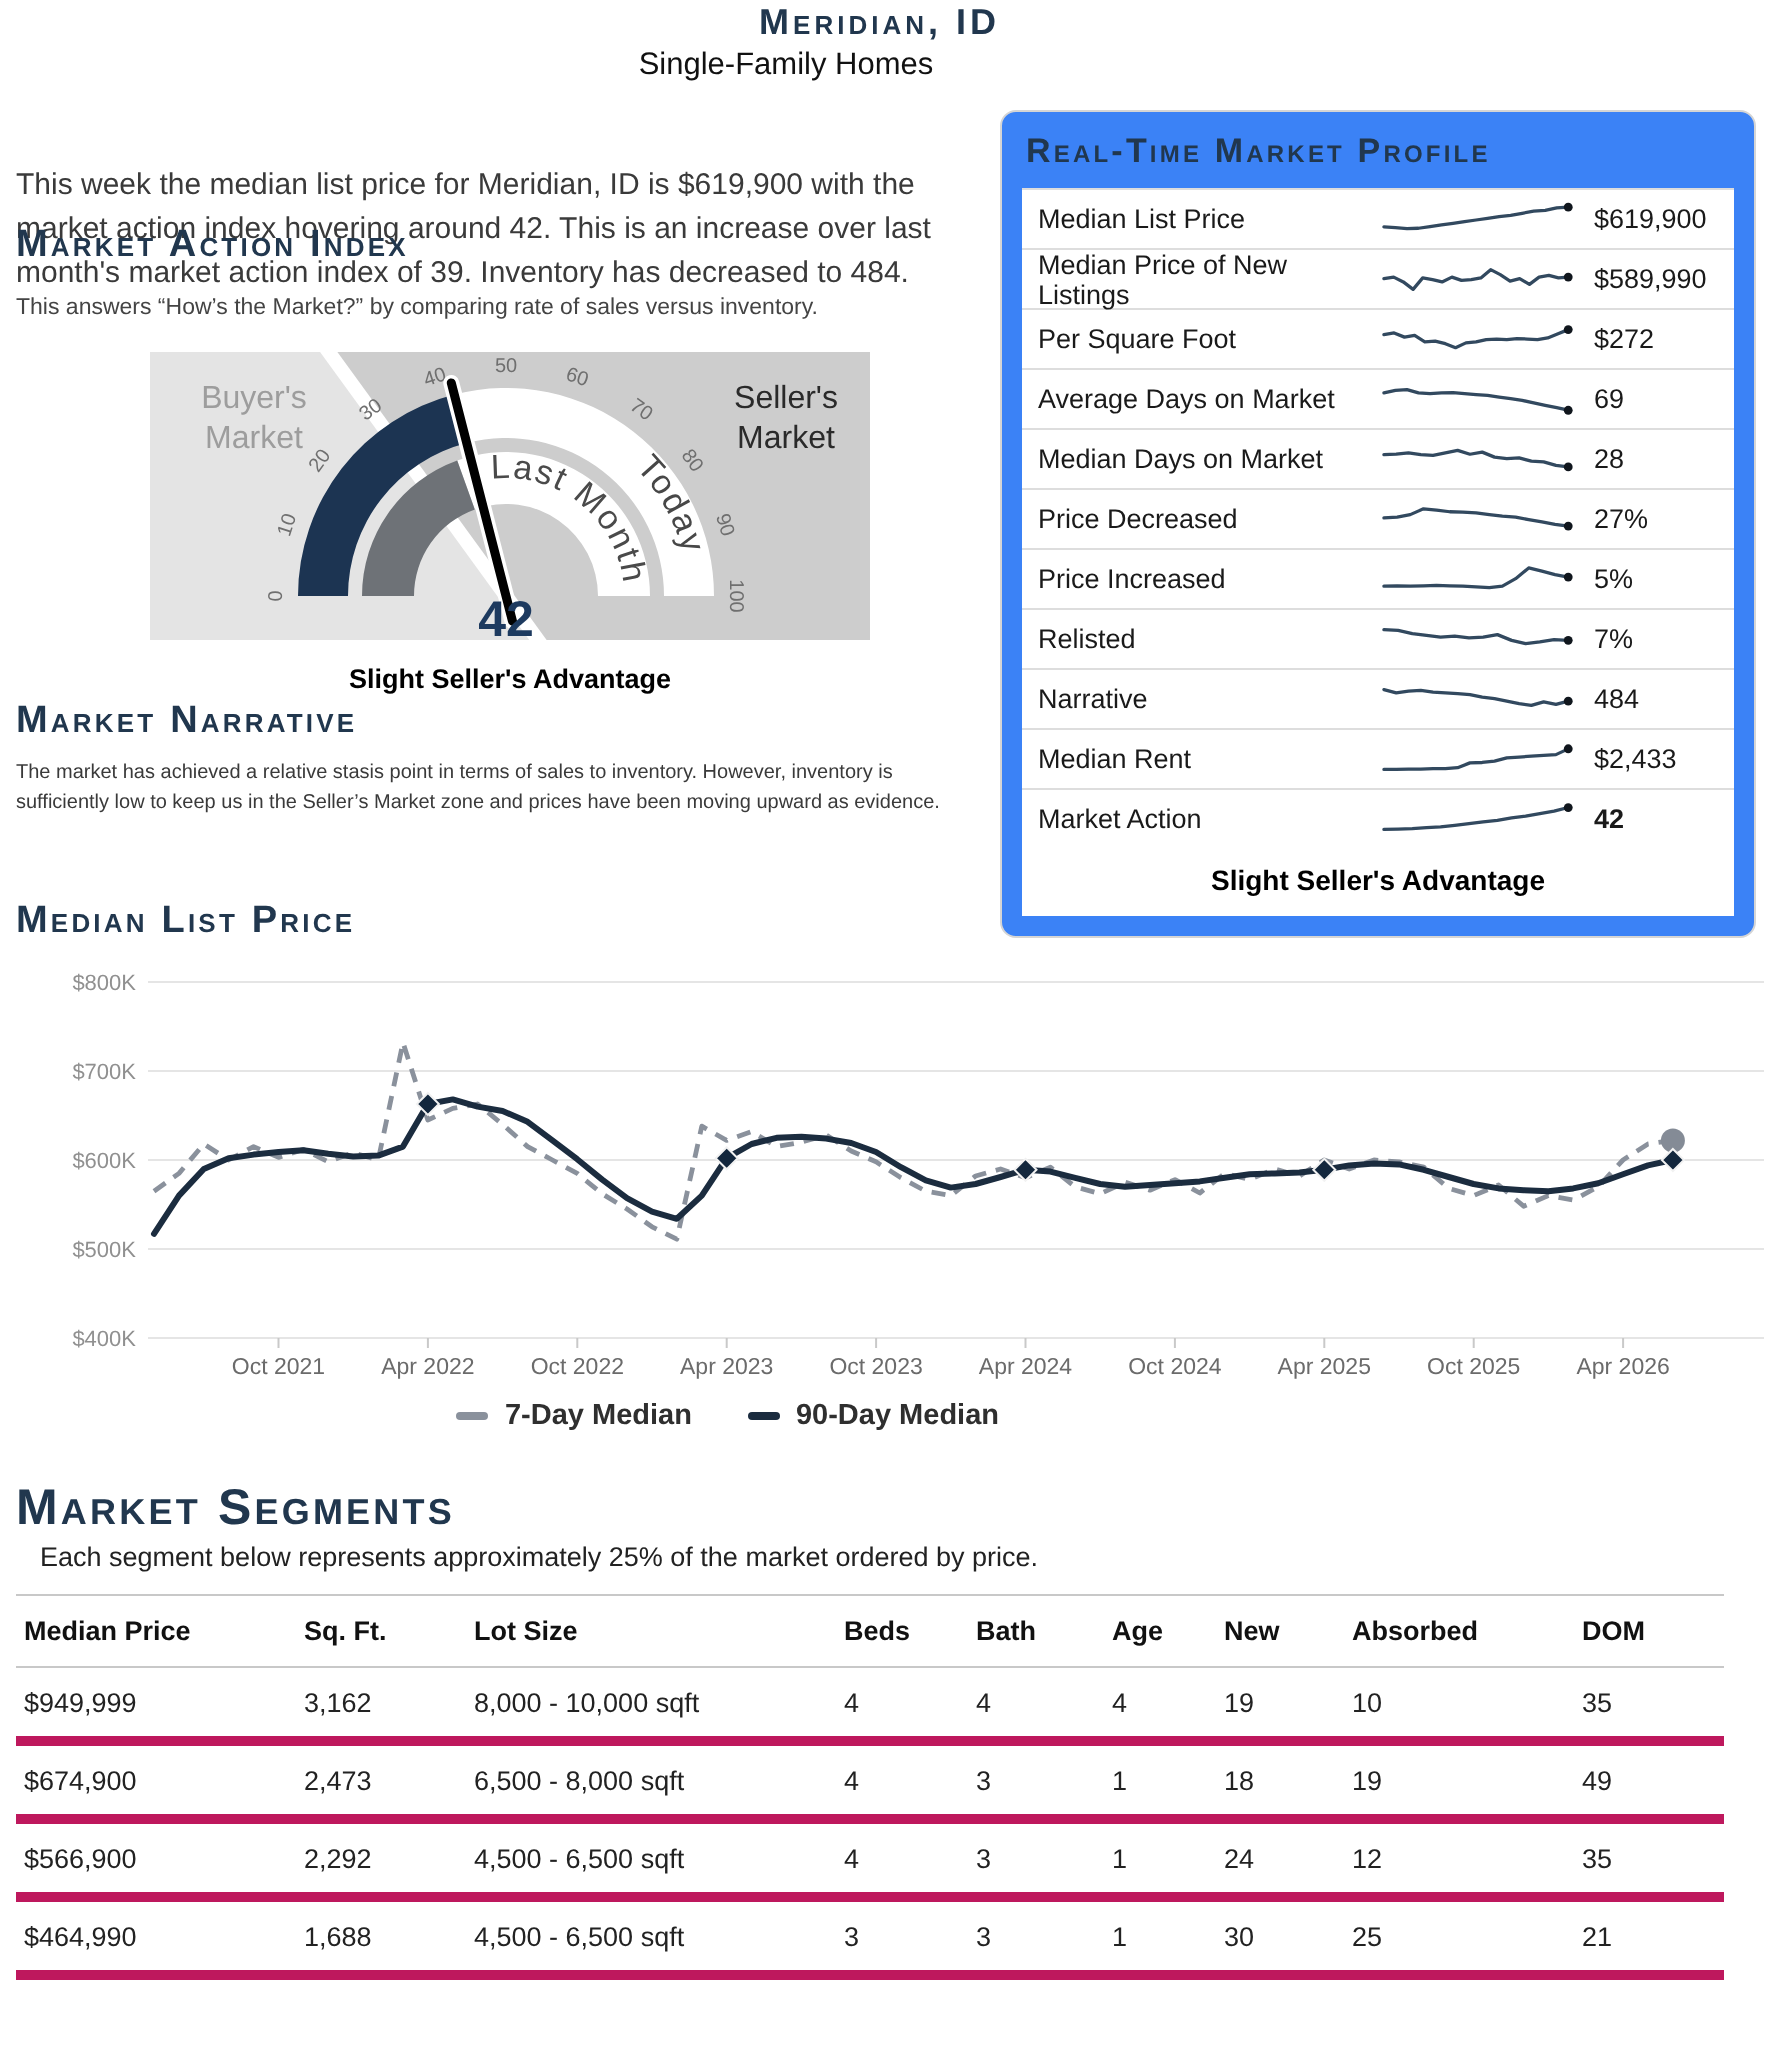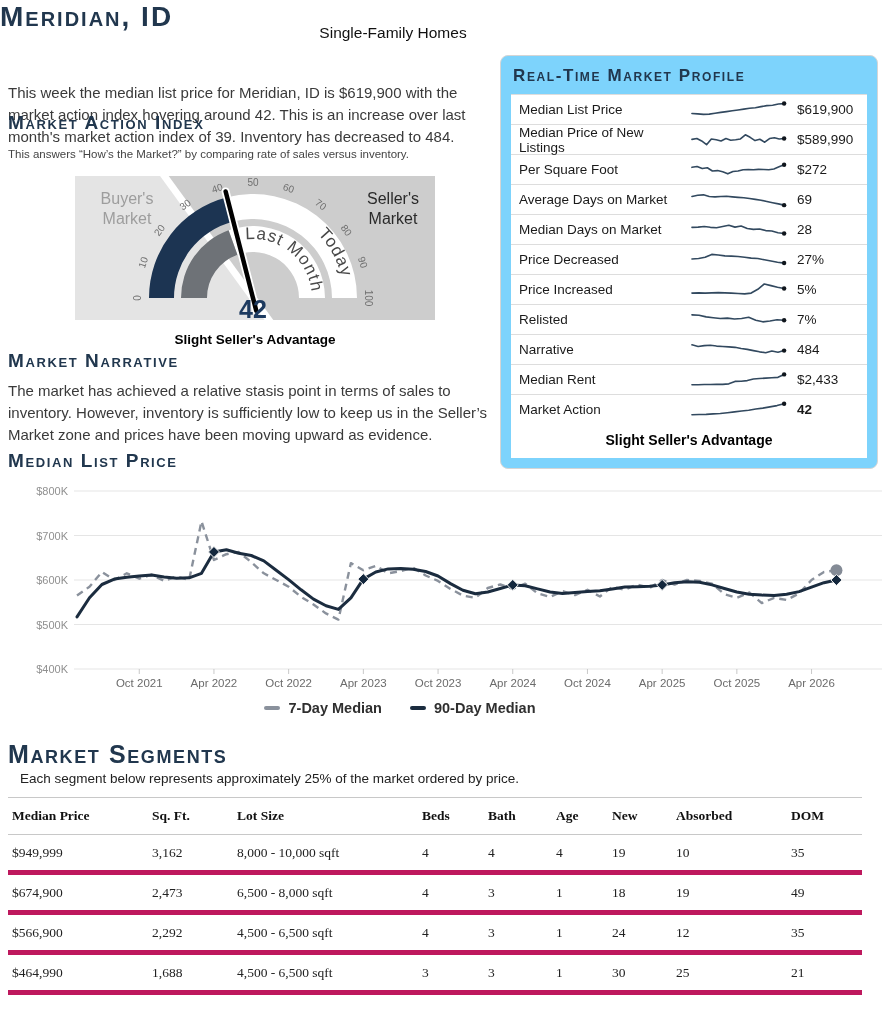--- a/index.html
+++ b/index.html
@@ -4,54 +4,54 @@
 <style>
   html,body{margin:0;padding:0;}
   body{
     width:886px;height:1030px;position:relative;overflow:hidden;
     background:#ffffff;color:#222;
     font-family:"Liberation Sans",sans-serif;
   }
   .heading{
     font-variant:small-caps;font-weight:700;color:#21374e;letter-spacing:1.6px;
   }
-  #page-title{position:absolute;left:0;top:1px;width:500px;text-align:left;font-size:28px;letter-spacing:2px;}
+  #page-title{position:absolute;left:0;top:1px;width:500px;text-align:right;font-size:18px;letter-spacing:2px;}
   #page-subtitle{position:absolute;left:0;top:24px;width:786px;text-align:center;font-size:15.5px;color:#111;}
   #intro-text{position:absolute;left:8px;top:50px;width:484px;font-size:15px;line-height:1.45;color:#3a3a3a;margin-top:32px;}
   #mai-heading{position:absolute;left:8px;top:112px;font-size:19px;}
   #mai-desc{position:absolute;left:8px;top:148px;font-size:11.5px;color:#444;}
   #gauge-wrap{position:absolute;left:75px;top:176px;width:360px;height:144px;}
   #gauge-verdict{position:absolute;left:75px;top:332px;width:360px;text-align:center;font-size:13.5px;font-weight:700;color:#000;}
   #narrative-heading{position:absolute;left:8px;top:350px;font-size:19px;}
-  #narrative-text{position:absolute;left:8px;top:380px;width:484px;font-size:15px;line-height:1.45;color:#3a3a3a;}
+  #narrative-text{position:absolute;left:8px;top:380px;width:484px;font-size:10px;line-height:1.45;color:#3a3a3a;}
 
   
   #profile-panel{
     position:absolute;left:500px;top:55px;width:378px;box-sizing:border-box;
-    background:#7dd3fc;border:1px solid #d5d5d5;border-radius:8px;
+    background:#3b82f6;border:1px solid #d5d5d5;border-radius:8px;
     padding:8px 10px 10px 10px;
   }
   #profile-heading{font-size:17px;margin:2px 0 8px 2px;}
   .p-body{background:#fff;border-top:1px solid #ddd;}
   .p-row{display:flex;align-items:center;height:29px;border-bottom:1px solid #ddd;}
   .p-label{flex:1 1 auto;font-size:13.5px;color:#1a1a1a;padding-left:8px;}
   .p-spark{flex:0 0 96px;width:96px;height:26px;}
   .p-value{flex:0 0 70px;font-size:13.5px;color:#1a1a1a;padding-left:10px;}
   .p-value.bold{font-weight:700;}
   .p-footer{background:#fff;text-align:center;font-size:14px;font-weight:700;color:#000;padding:8px 0 10px 0;}
 
   #mlp-heading{position:absolute;left:8px;top:450px;font-size:19px;}
   #chart-wrap{position:absolute;left:0;top:480px;width:744px;height:215px;}
-  #chart-legend{position:absolute;left:0;top:700px;width:728px;display:flex;justify-content:center;gap:28px;align-items:center;margin-left:36px;}
+  #chart-legend{position:absolute;left:0;top:700px;width:728px;display:flex;justify-content:center;gap:28px;align-items:center;}
   .legend-item{display:flex;align-items:center;font-size:14.5px;font-weight:700;color:#2f2f2f;}
   .legend-swatch{display:inline-block;width:16px;height:3.5px;border-radius:2px;margin-right:8px;}
 
   #segments-heading{position:absolute;left:8px;top:740px;font-size:25px;}
   #segments-desc{position:absolute;left:20px;top:771px;font-size:13.5px;color:#222;}
-  #segments-table{position:absolute;left:8px;top:797px;width:854px;border-collapse:collapse;font-size:13.5px;color:#222;font-family:Liberation Serif, serif;}
+  #segments-table{position:absolute;left:8px;top:797px;width:854px;border-collapse:collapse;font-size:13.5px;color:#222;}
   #segments-table thead th{
     text-align:left;font-weight:700;color:#111;padding:10px 4px;
     border-top:1px solid #c8c8c8;border-bottom:1px solid #c8c8c8;
   }
   #segments-table td{padding:9.5px 4px;border-bottom:5px solid #be185d;}
   svg text{font-family:"Liberation Sans",sans-serif;}
 </style>
 </head>
 <body>
 

